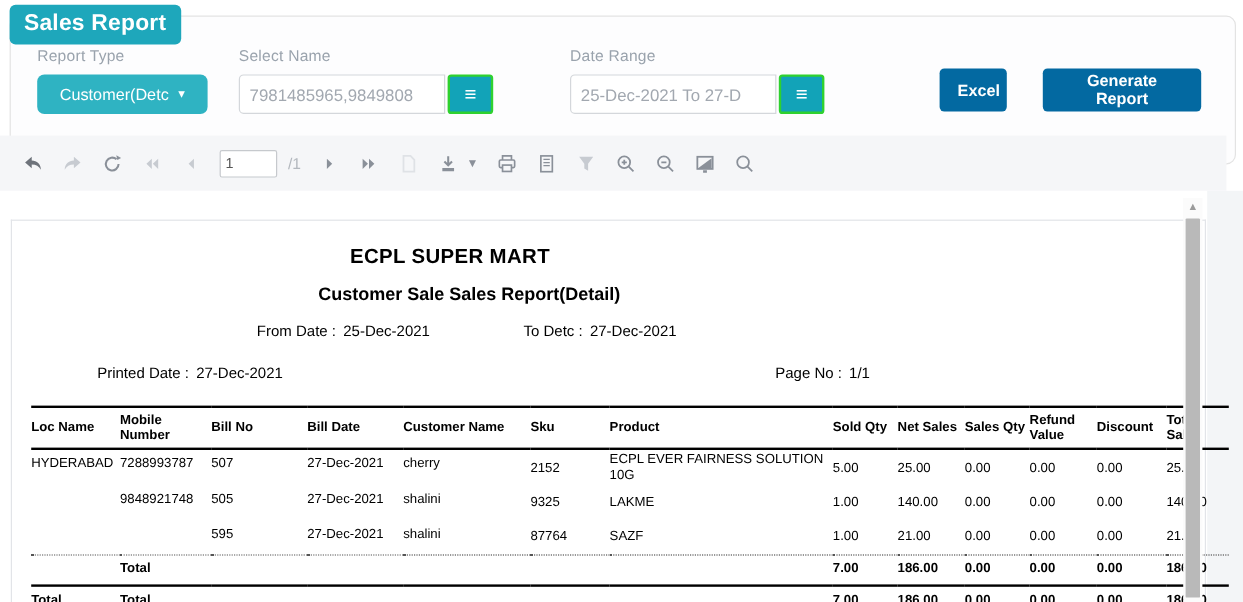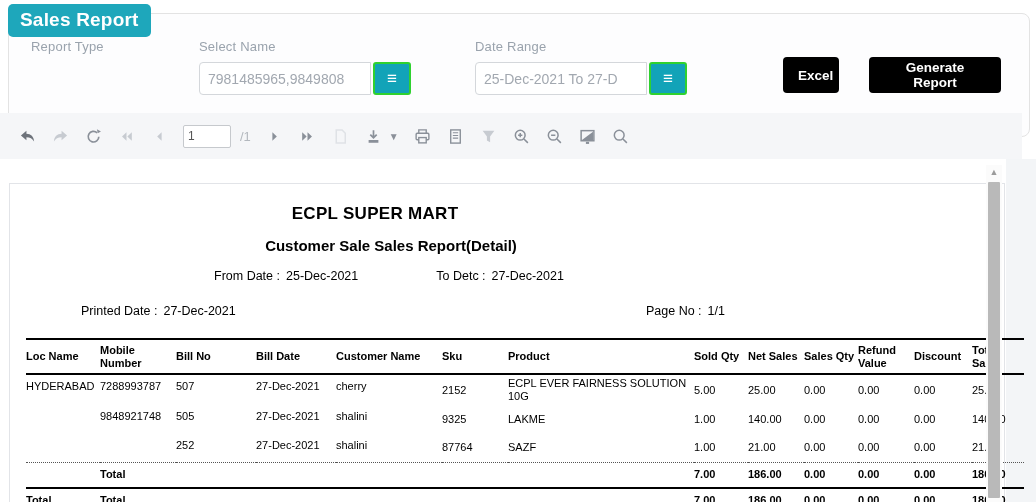--- a/index.html
+++ b/index.html
@@ -32,21 +32,21 @@
     width:172px; height:33px; border:1px solid #d4d7db; border-radius:4px 0 0 4px;
     padding:0 8px; font-size:14px; color:#a2a8b0; font-family:inherit; background:#fff;
   }
   .menu-btn {
     width:38px; height:33px; margin-left:2px;
     background:#12a3b8; color:#fff; border:2px solid #2fd12f; border-radius:3px;
     font-size:17px; font-weight:bold; line-height:1; cursor:pointer;
     display:flex; align-items:center; justify-content:center;
   }
   .green-btn {
-    background:#000000; color:#fff; border:none; border-radius:4px;
+    background:#0369a1; color:#fff; border:none; border-radius:4px;
     height:36px; font-size:13.5px; font-family:inherit; font-weight:bold;
     padding:0 15px; cursor:pointer; margin-top:18px;
   }
   .excel { margin-left:58px; width:56px; }
   .generate { margin-left:30px; width:132px; }
 
   
   .toolbar {
     position:absolute; top:113px; left:0; right:14px; height:46px;
     background:#f5f6f8; display:flex; align-items:center; gap:15px; padding-left:18px;
@@ -102,20 +102,24 @@
   tr.grandtotal-row td { border-bottom:2px solid #000; vertical-align:middle; }
 </style>
 </head>
 <body>
 
 <div class="badge">Sales Report</div>
 
 <div class="filter-panel">
   <div class="field f1">
     <label>Report Type</label>
+    <button class="dropdown">
+      <span>Customer(Detc</span>
+      <span class="caret">▾</span>
+    </button>
   </div>
   <div class="field f2">
     <label>Select Name</label>
     <div class="input-group">
       <input value="7981485965,9849808" style="">
       <button class="menu-btn">
         <span>≡</span>
       </button>
     </div>
   </div>
@@ -301,21 +305,21 @@
             <td>1.00</td>
             <td>140.00</td>
             <td>0.00</td>
             <td>0.00</td>
             <td>0.00</td>
             <td>140.00</td>
           </tr>
           <tr class="data-row last">
             <td></td>
             <td></td>
-            <td>252</td>
+            <td>595</td>
             <td>27-Dec-2021</td>
             <td>shalini</td>
             <td>87764</td>
             <td>SAZF</td>
             <td>1.00</td>
             <td>21.00</td>
             <td>0.00</td>
             <td>0.00</td>
             <td>0.00</td>
             <td>21.00</td>

